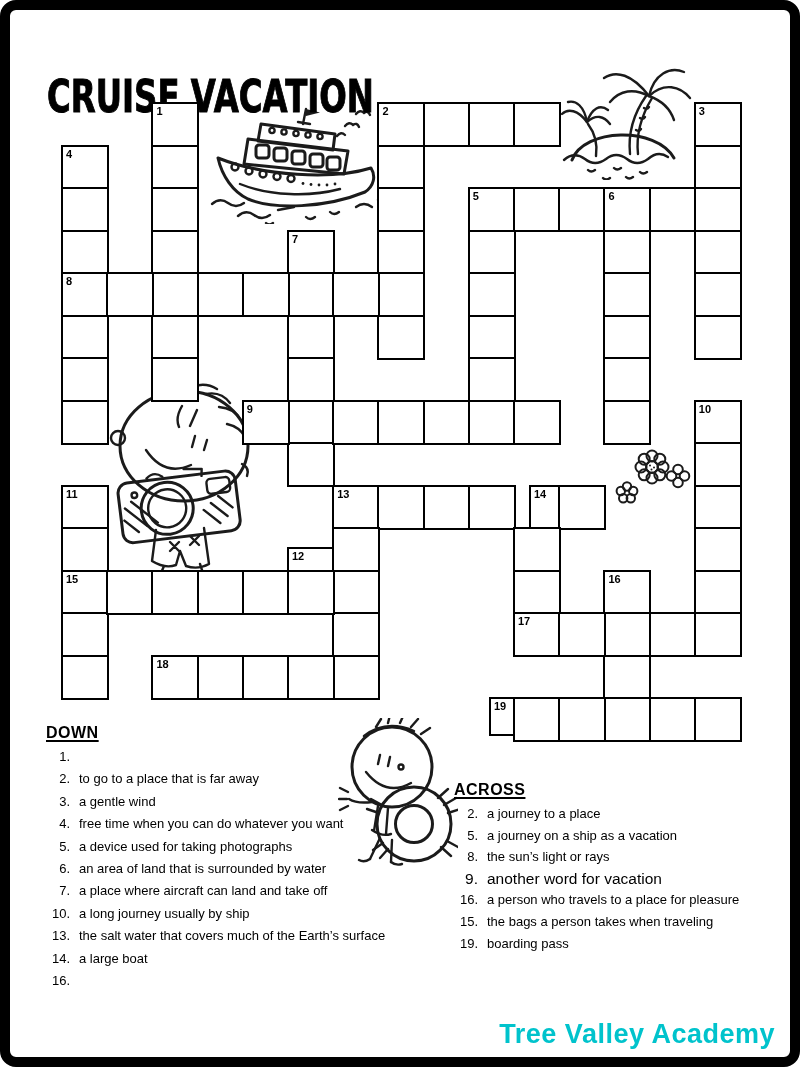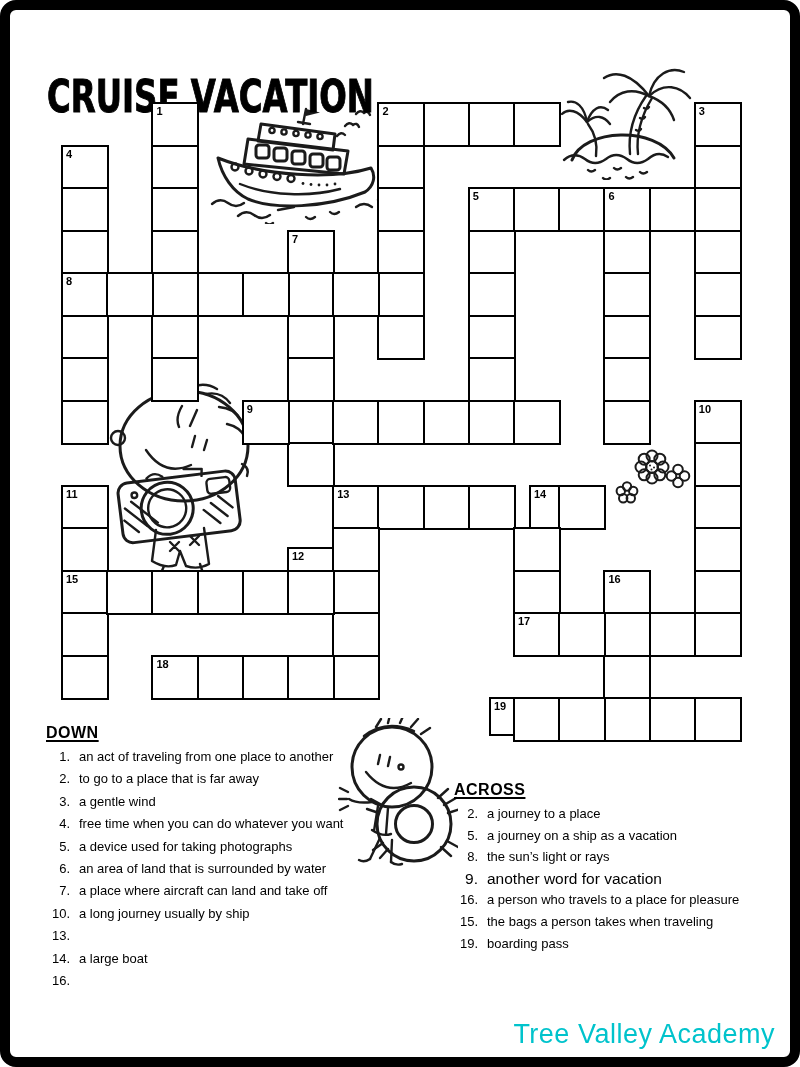--- a/index.html
+++ b/index.html
@@ -46,21 +46,21 @@
   }
   .clue-list{margin:0;padding:0;list-style:none;}
   .clue{display:flex;white-space:nowrap;font-size:13px;line-height:16px;}
   .clues-down .clue{margin-bottom:6.4px;}
   .clues-across .clue{margin-bottom:5.6px;}
   .clue .n{flex:0 0 30px;text-align:right;margin-right:9px;}
   .clue.large{font-size:15.5px;}
   
   .logo{
     position:absolute;top:1019px;right:25px;
-    font-size:27px;font-weight:normal;letter-spacing:0.5px;z-index:12;
+    font-size:27px;font-weight:bold;letter-spacing:0.5px;z-index:12;
     font-family:"Liberation Sans",sans-serif;
   }
 </style>
 </head>
 <body>
 
 <h1 class="page-title">CRUISE VACATION</h1>
 
 <div class="illos">
 
@@ -354,21 +354,20 @@
     <div class="cell" style="left: 558.2px; top: 697px; width: 47.8px; height: 45.1px;"></div>
     <div class="cell" style="left: 648.6px; top: 697px; width: 47.8px; height: 45.1px;"></div>
     <div class="cell" style="left: 693.8px; top: 697px; width: 47.8px; height: 45.1px;"></div>
   </div>
 
 <div class="clues clues-down">
   <div class="clue-header">DOWN</div>
   <ol class="clue-list">
       <li class="clue">
         <span class="n">1.</span>
-        <span class="t">an act of traveling from one place to another</span>
       </li>
       <li class="clue">
         <span class="n">2.</span>
         <span class="t">to go to a place that is far away</span>
       </li>
       <li class="clue">
         <span class="n">3.</span>
         <span class="t">a gentle wind</span>
       </li>
       <li class="clue">
@@ -386,20 +385,21 @@
       <li class="clue">
         <span class="n">7.</span>
         <span class="t">a place where aircraft can land and take off</span>
       </li>
       <li class="clue">
         <span class="n">10.</span>
         <span class="t">a long journey usually by ship</span>
       </li>
       <li class="clue">
         <span class="n">13.</span>
+        <span class="t">the salt water that covers much of the Earth’s surface</span>
       </li>
       <li class="clue">
         <span class="n">14.</span>
         <span class="t">a large boat</span>
       </li>
       <li class="clue">
         <span class="n">16.</span>
       </li>
     </ol>
 </div>

